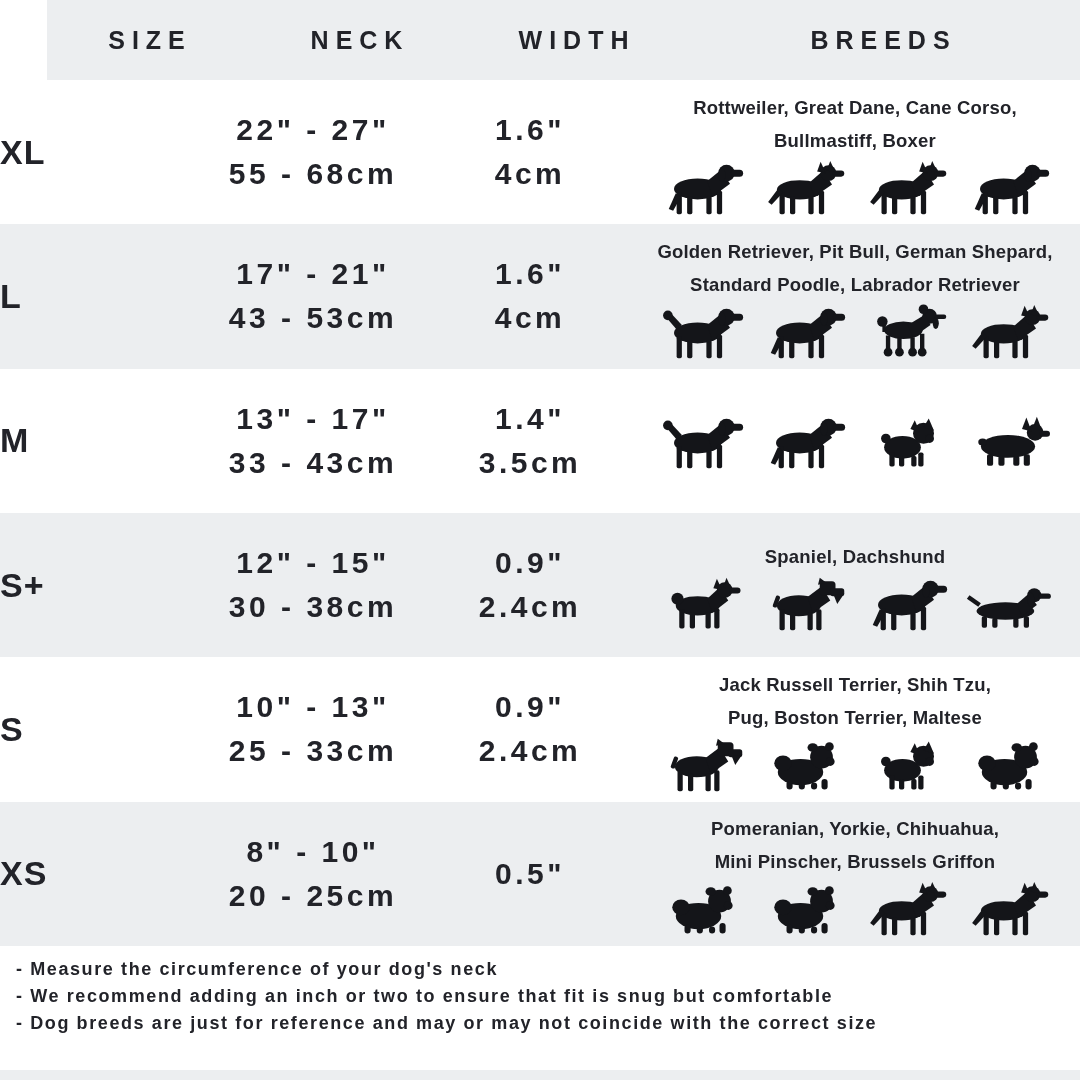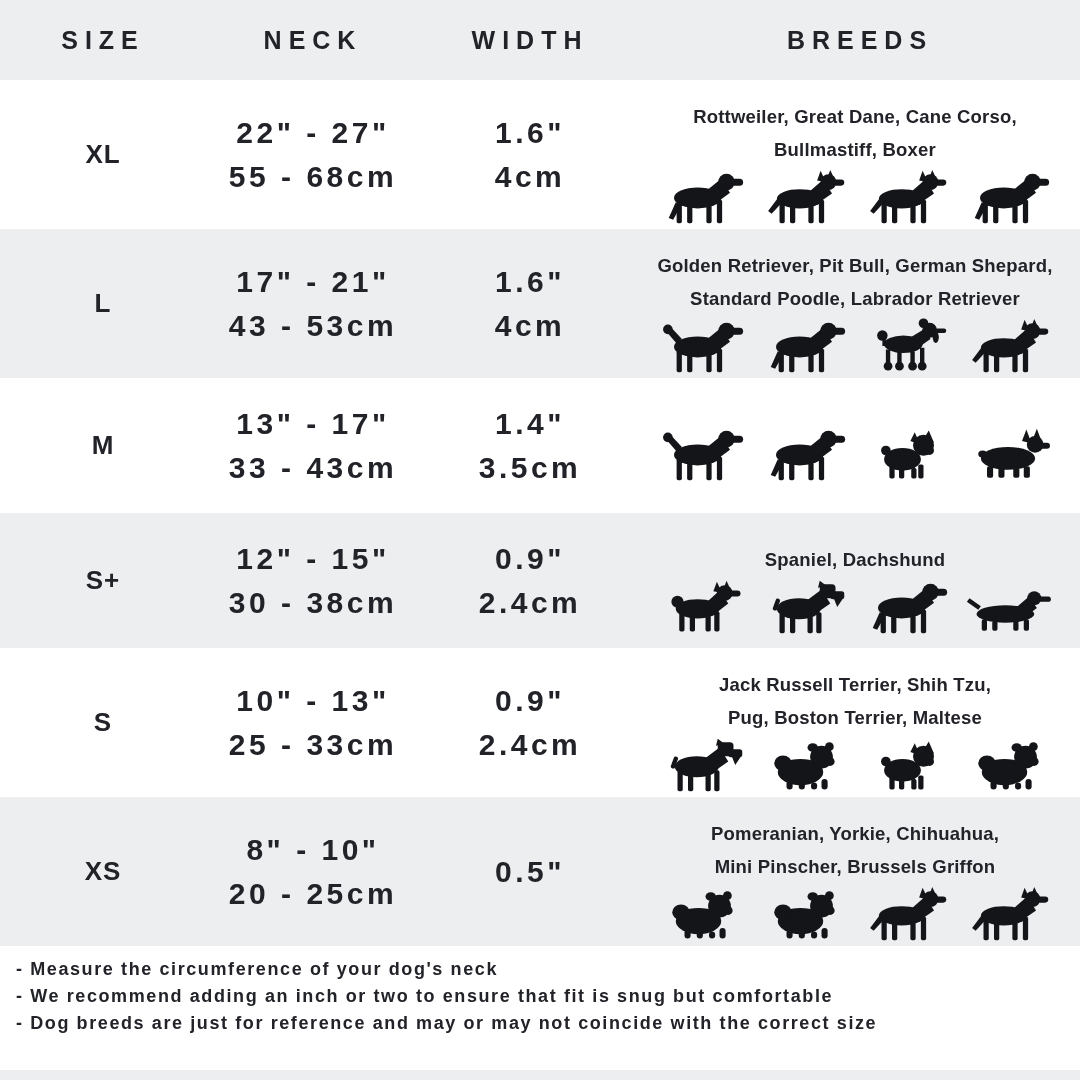--- a/index.html
+++ b/index.html
@@ -10,27 +10,27 @@
   }
   *{box-sizing:border-box;}
   html,body{margin:0;padding:0;}
   body{
     width:1080px;height:1080px;overflow:hidden;
     background:var(--bg);color:var(--text);
     font-family:"Liberation Sans",sans-serif;font-weight:700;
   }
   .page{display:flex;flex-direction:column;width:1080px;height:1080px;}
   .grid{display:grid;grid-template-columns:206px 214px 220px 1fr;align-items:center;}
-  .header{height:80px;background:var(--stripe);font-size:25px;letter-spacing:7px;}
+  .header{height:80px;background:var(--stripe);font-size:25px;letter-spacing:7px;margin-left:47px;}
   .header .hcell{text-align:center;}
   .row{flex:1 1 0;}
   .row.alt{background:var(--stripe);}
-  .size-cell{text-align:center;font-size:26px;letter-spacing:1px;}
+  .size-cell{text-align:left;font-size:34px;letter-spacing:1px;}
   .meas{text-align:center;font-size:30px;letter-spacing:3.5px;line-height:44px;white-space:nowrap;}
-  .breeds-cell{display:flex;flex-direction:column;align-items:center;justify-content:center;gap:3px;height:100%;padding:6px 10px 4px 0;margin-top:14px;}
+  .breeds-cell{display:flex;flex-direction:column;align-items:center;justify-content:center;gap:3px;height:100%;padding:6px 10px 4px 0;}
   .breed-names{text-align:center;font-size:18.5px;line-height:33px;letter-spacing:0.2px;white-space:nowrap;}
   .dog-row{display:flex;align-items:flex-end;gap:10px;}
   svg.dog{width:92px;height:56px;fill:var(--dog);}
   .notes{height:124px;padding:10px 0 0 16px;font-size:18px;letter-spacing:1.6px;line-height:27px;white-space:nowrap;}
   .bottom-strip{height:10px;background:var(--stripe);}
 </style>
 </head>
 <body>
 
 <div class="page">

